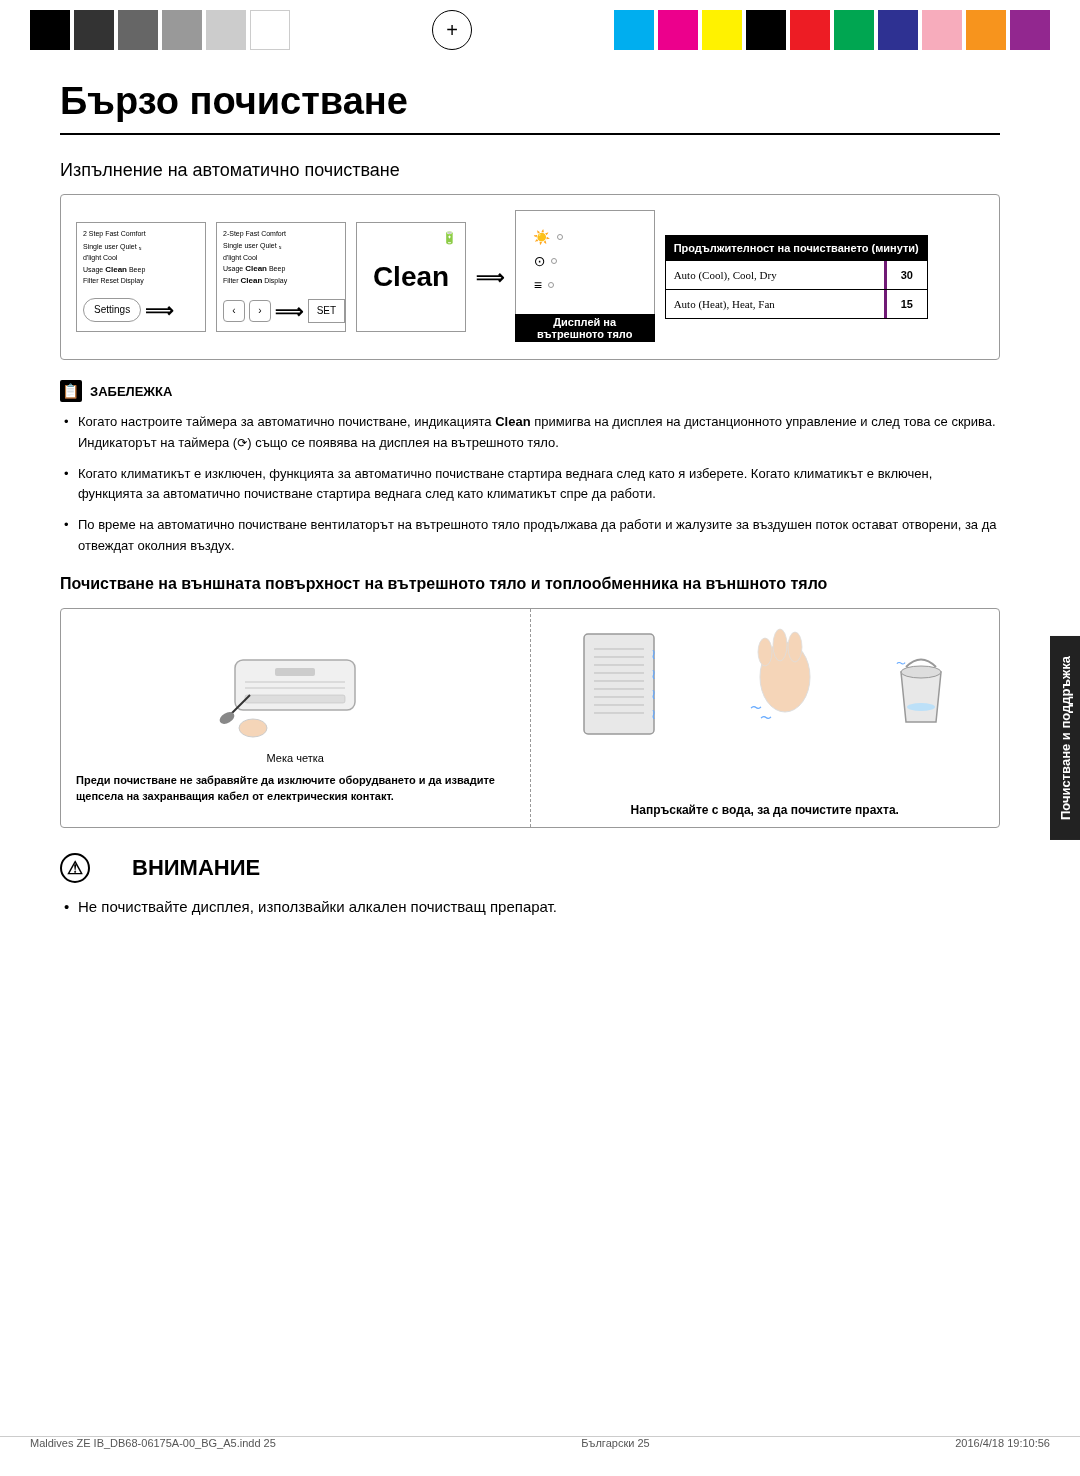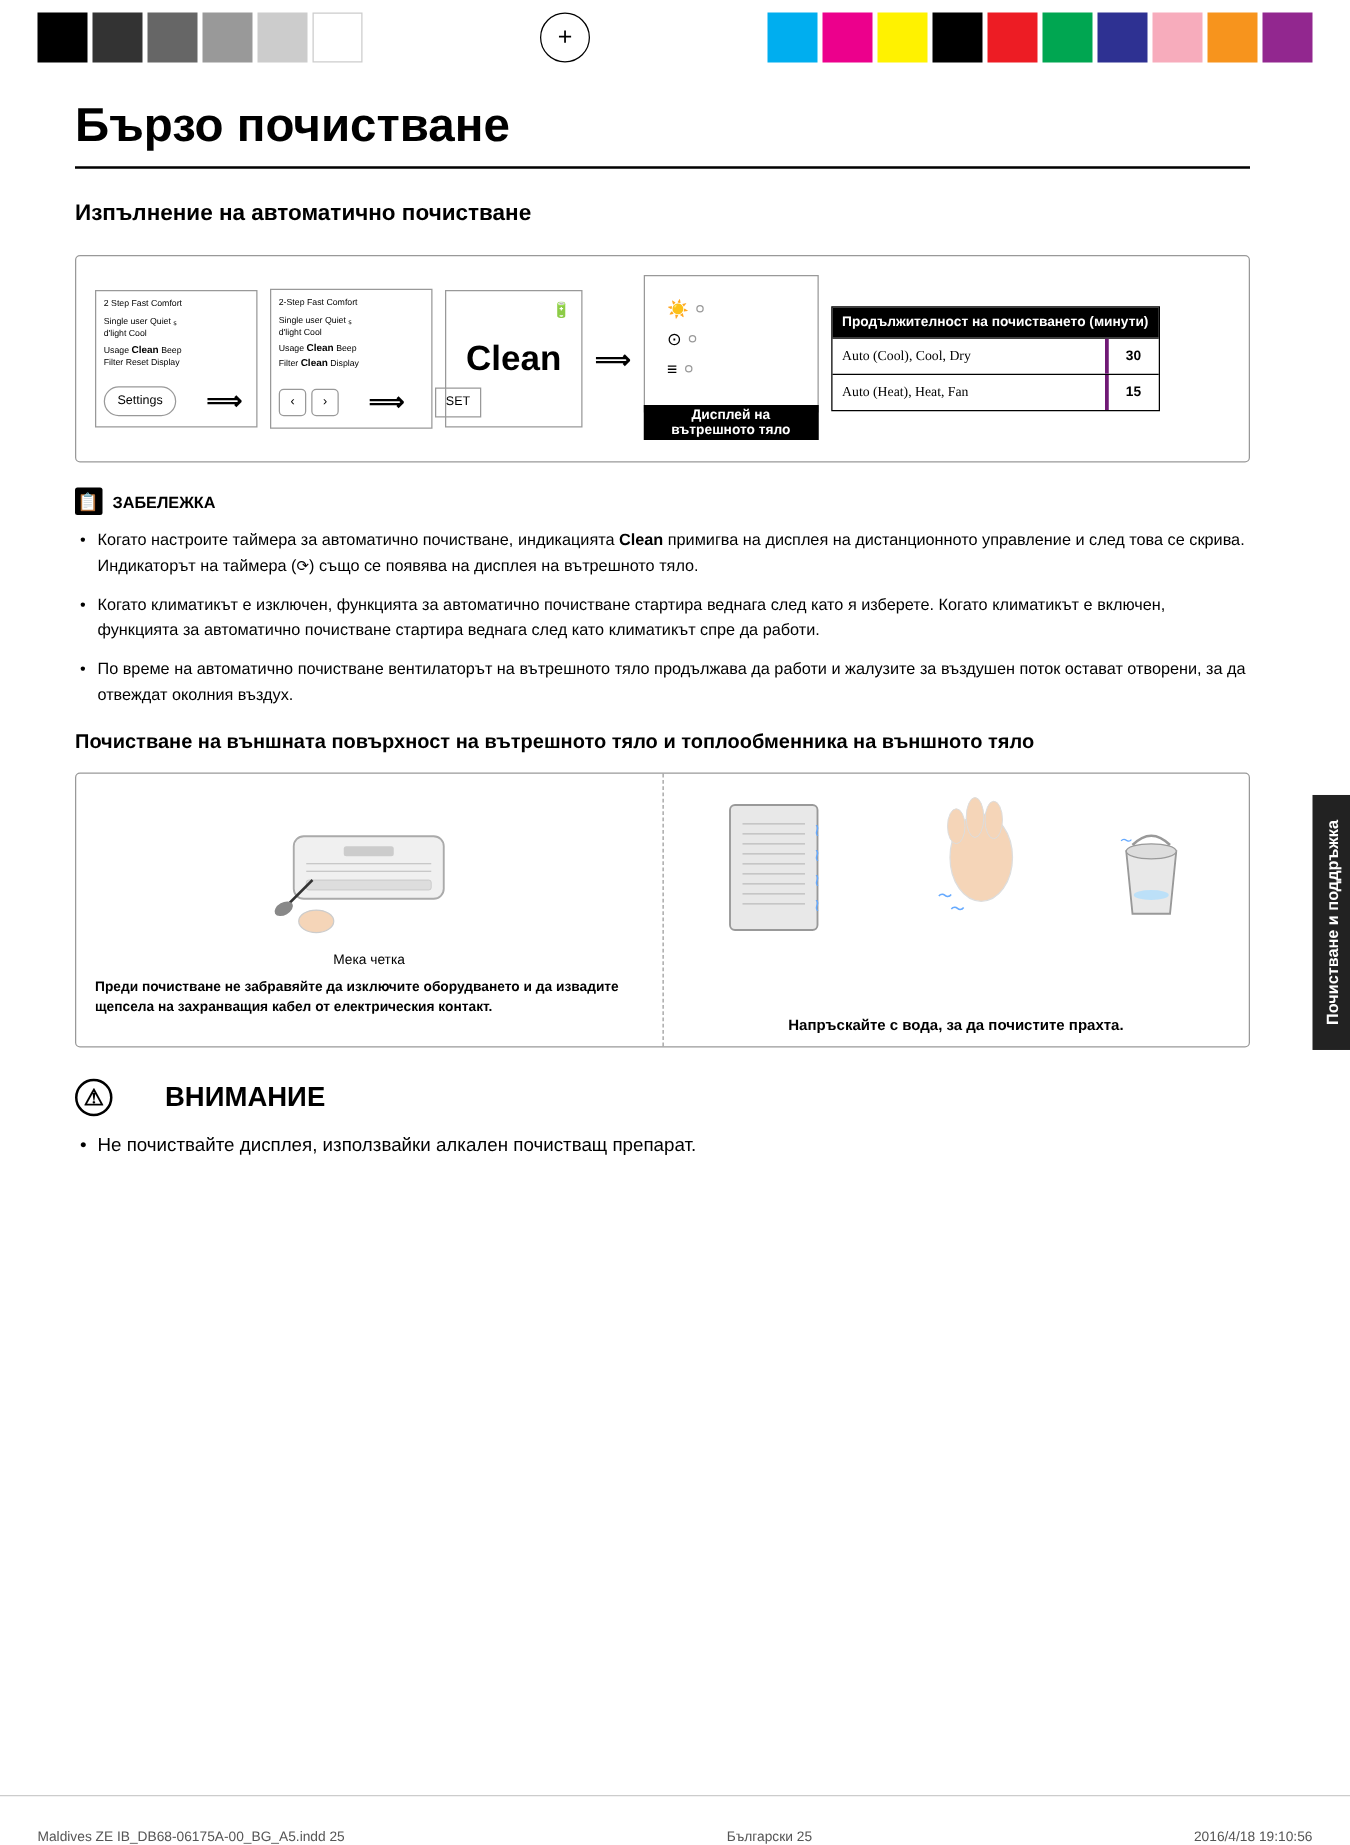--- a/index.html
+++ b/index.html
@@ -71,22 +71,22 @@
       font-size: 38px;
       font-weight: bold;
       border-bottom: 2px solid #000;
       padding-bottom: 10px;
       margin-bottom: 25px;
     }
 
     
     .section-heading {
       font-size: 18px;
-      font-weight: bold;
-      margin-bottom: 23px;
+      font-weight: normal;
+      margin-bottom: 13px;
     }
 
     
     .diagram-box {
       border: 1px solid #999;
       border-radius: 4px;
       padding: 15px;
       display: flex;
       align-items: center;
       gap: 10px;
@@ -341,21 +341,21 @@
 
     
     .bottom-bar {
       position: absolute;
       bottom: 0;
       left: 0;
       right: 0;
       height: 40px;
       border-top: 1px solid #ccc;
       display: flex;
-      align-items: flex-end;
+      align-items: flex-start;
       justify-content: space-between;
       padding: 0 30px;
       font-size: 11px;
       color: #555;
     }
 
     
     .right-tab {
       position: absolute;
       right: 0;
@@ -378,21 +378,21 @@
       line-height: 1.5;
     }
     .remote-bold {
       font-weight: bold;
       font-size: 8px;
     }
 
     .diagram-nav-row {
       display: flex;
       align-items: center;
-      gap: 24px;
+      gap: 4px;
       margin-top: 8px;
     }
 
     .illus-caption {
       font-size: 11px;
       text-align: center;
       margin-top: 8px;
     }
 
     .water-spray-caption {

